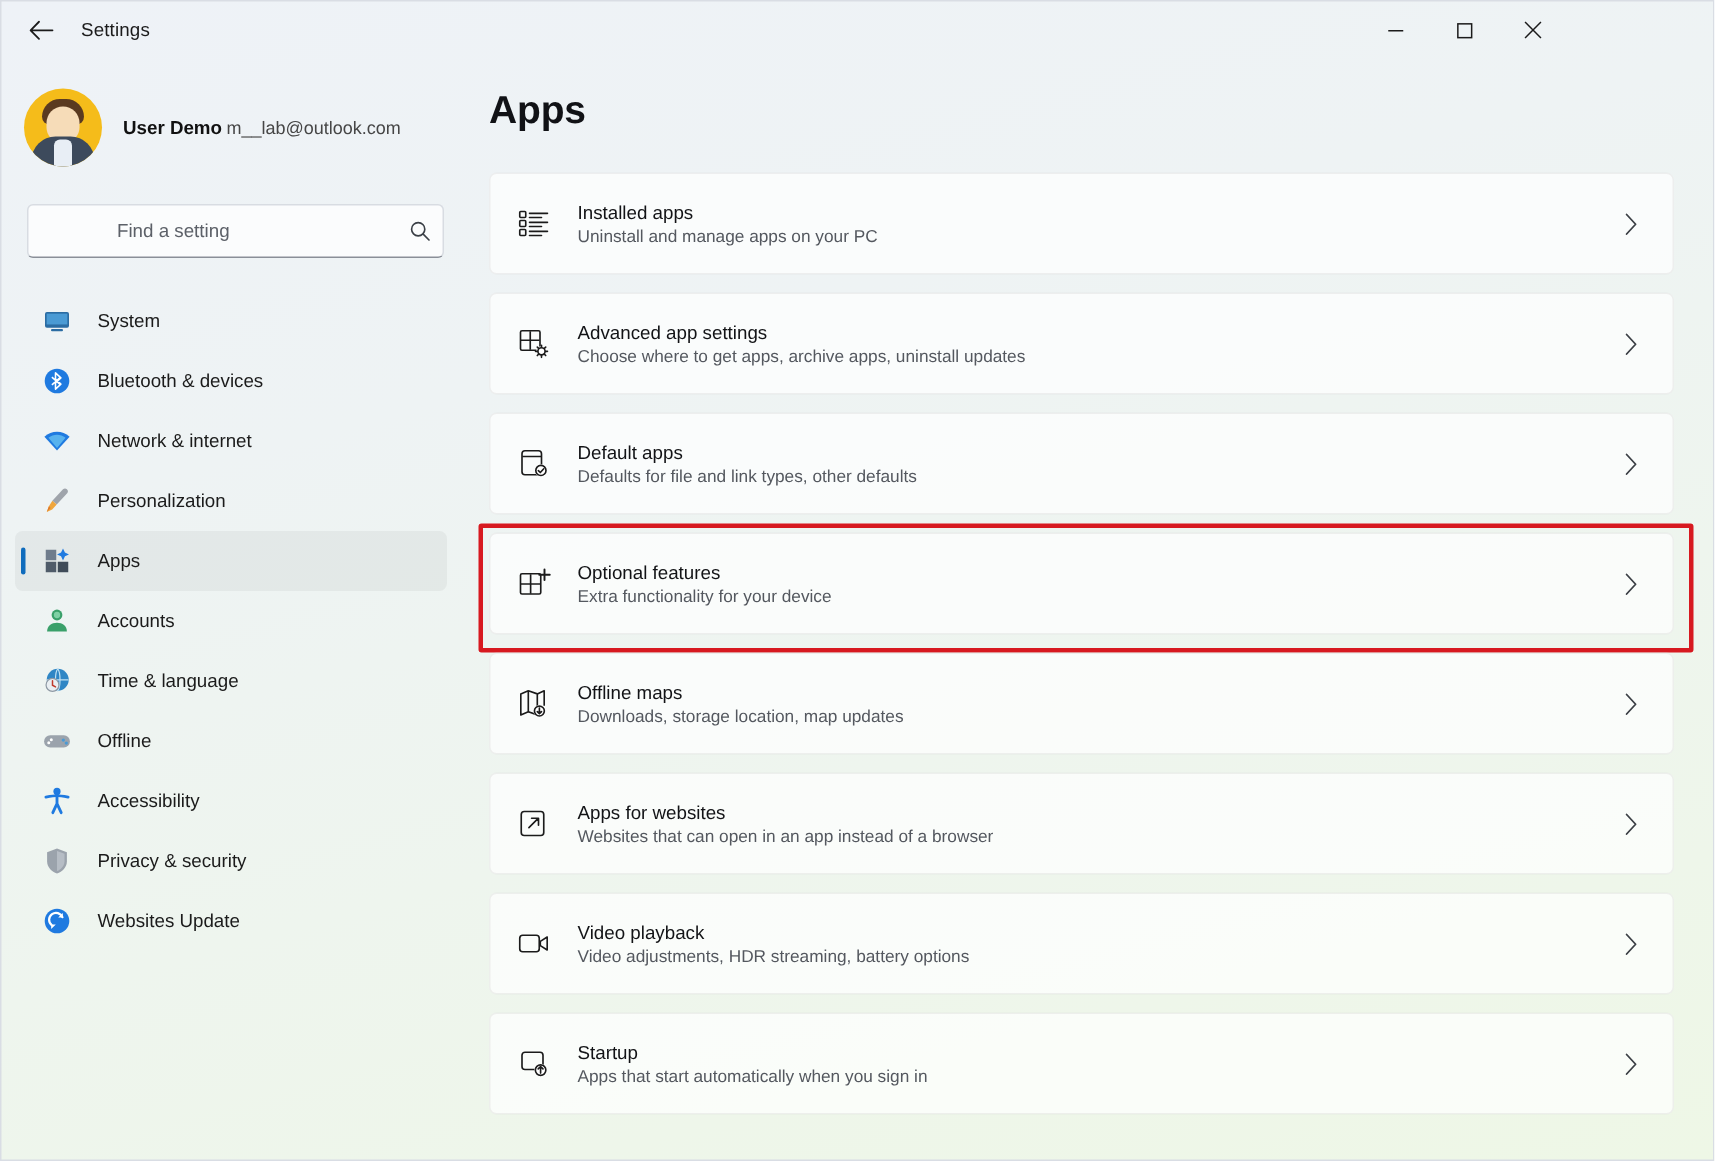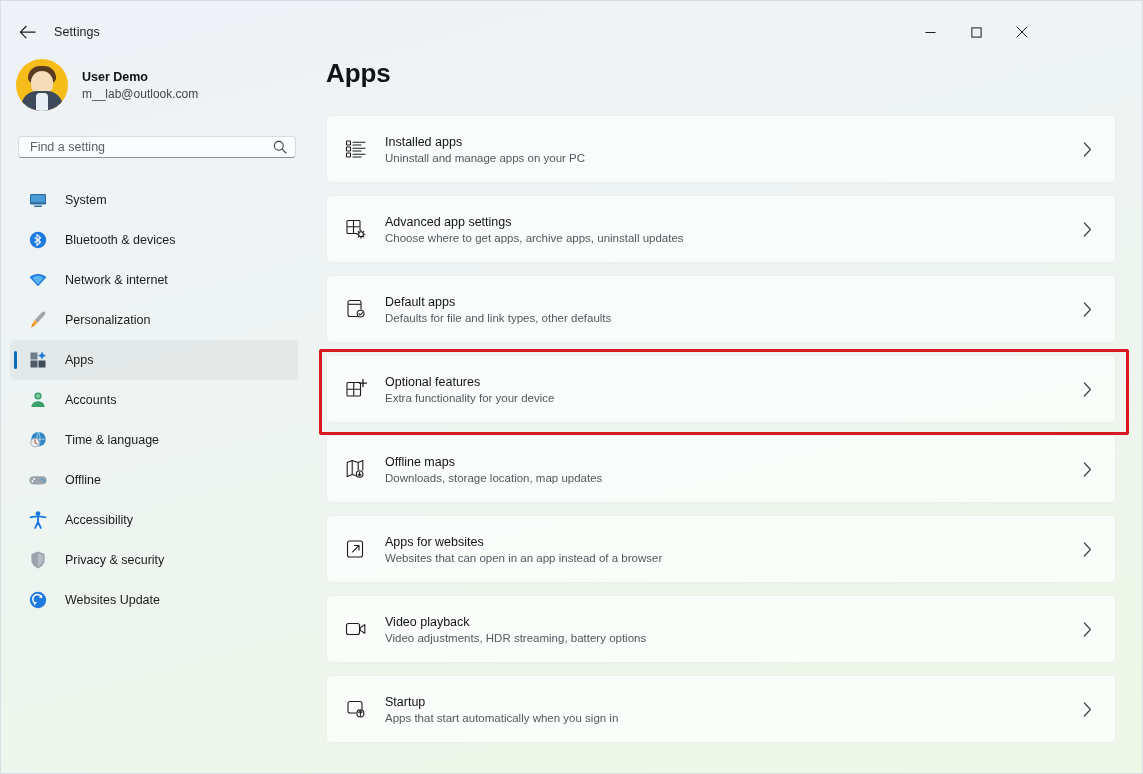--- a/index.html
+++ b/index.html
@@ -26,21 +26,21 @@
     content: "";
     position: absolute;
     inset: 0;
     border: 1px solid #d9dde4;
     pointer-events: none;
   }
 
   
   .titlebar {
     position: absolute;
-    top: 12px; left: 0;
+    top: 0; left: 0;
     width: 1045px;
     height: 40px;
     display: flex;
     align-items: center;
   }
   .back-btn {
     width: 34px; height: 30px;
     margin-left: 10px;
     display: flex; align-items: center; justify-content: center;
     border-radius: 4px;
@@ -111,42 +111,43 @@
     background: #3d4a5c;
     border-radius: 16px 16px 0 0;
   }
   .avatar .shirt {
     position: absolute;
     left: 20px; bottom: -4px;
     width: 12px; height: 22px;
     background: #e8eef5;
     border-radius: 4px 4px 0 0;
   }
-  .account-text { display: flex; flex-direction: column; gap: 3px; }
+  .account-text { display: flex; flex-direction: row; gap: 3px; }
   .account-name {
     font-size: 12.5px;
     font-weight: bold;
     color: #111111;
   }
   .account-mail {
     font-size: 12px;
     color: #464646;
   }
 
   .searchbox {
     position: relative;
     margin: 20px 0 0 18px;
     width: 278px;
-    height: 22px;
+    height: 36px;
     background: #fbfcfd;
     border: 1px solid #d8dce2;
     border-bottom: 1px solid #8a8f98;
     border-radius: 4px;
     display: flex;
     align-items: center;
+    padding-left: 48px;
   }
   .searchbox input {
     flex: 1;
     border: none;
     outline: none;
     background: transparent;
     font-family: "Liberation Sans", sans-serif;
     font-size: 12.5px;
     color: #1b1b1b;
     padding: 0 10px 0 11px;

